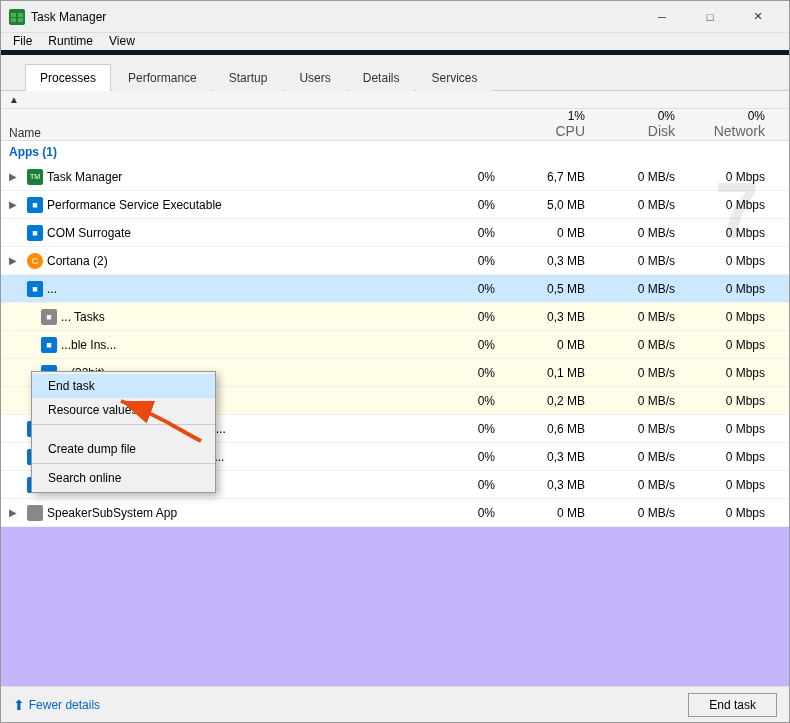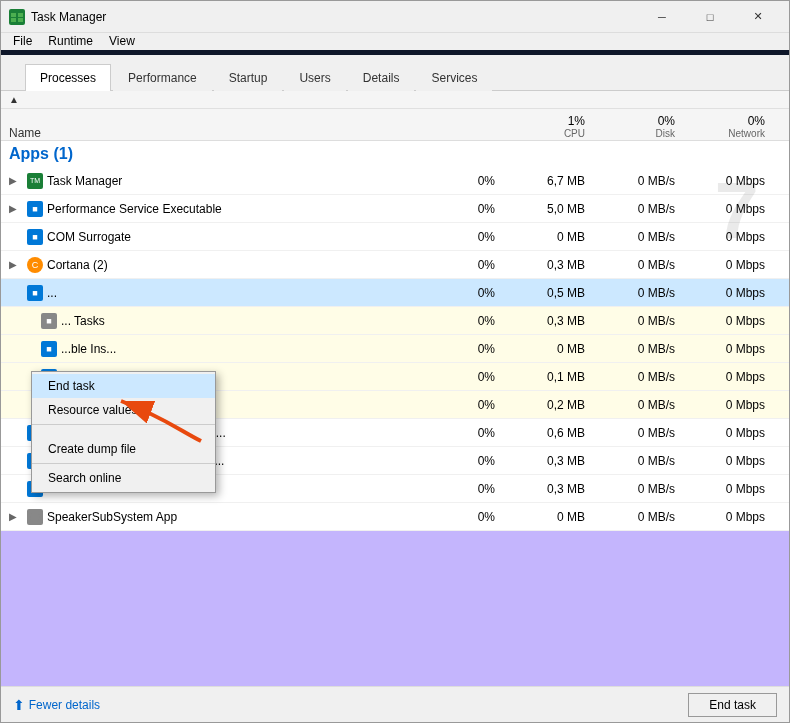--- a/index.html
+++ b/index.html
@@ -142,34 +142,34 @@
       font-size: 11px;
       color: #333;
       line-height: 1.2;
     }
     .col-pct {
       font-size: 12px;
       font-weight: normal;
       color: #000;
     }
     .col-label {
-      font-size: 10px;
+      font-size: 14px;
       color: #666;
     }
     .process-list {
       flex: 1;
       overflow-y: auto;
       overflow-x: hidden;
       position: relative;
     }
     .section-header {
       padding: 4px 8px;
       font-weight: 600;
       color: #0066cc;
-      font-size: 16px;
+      font-size: 12px;
       background: #fff;
     }
     .process-row {
       display: flex;
       align-items: center;
       height: 28px;
       border-bottom: 1px solid #f0f0f0;
       background: #fff;
       padding-right: 12px;
     }

